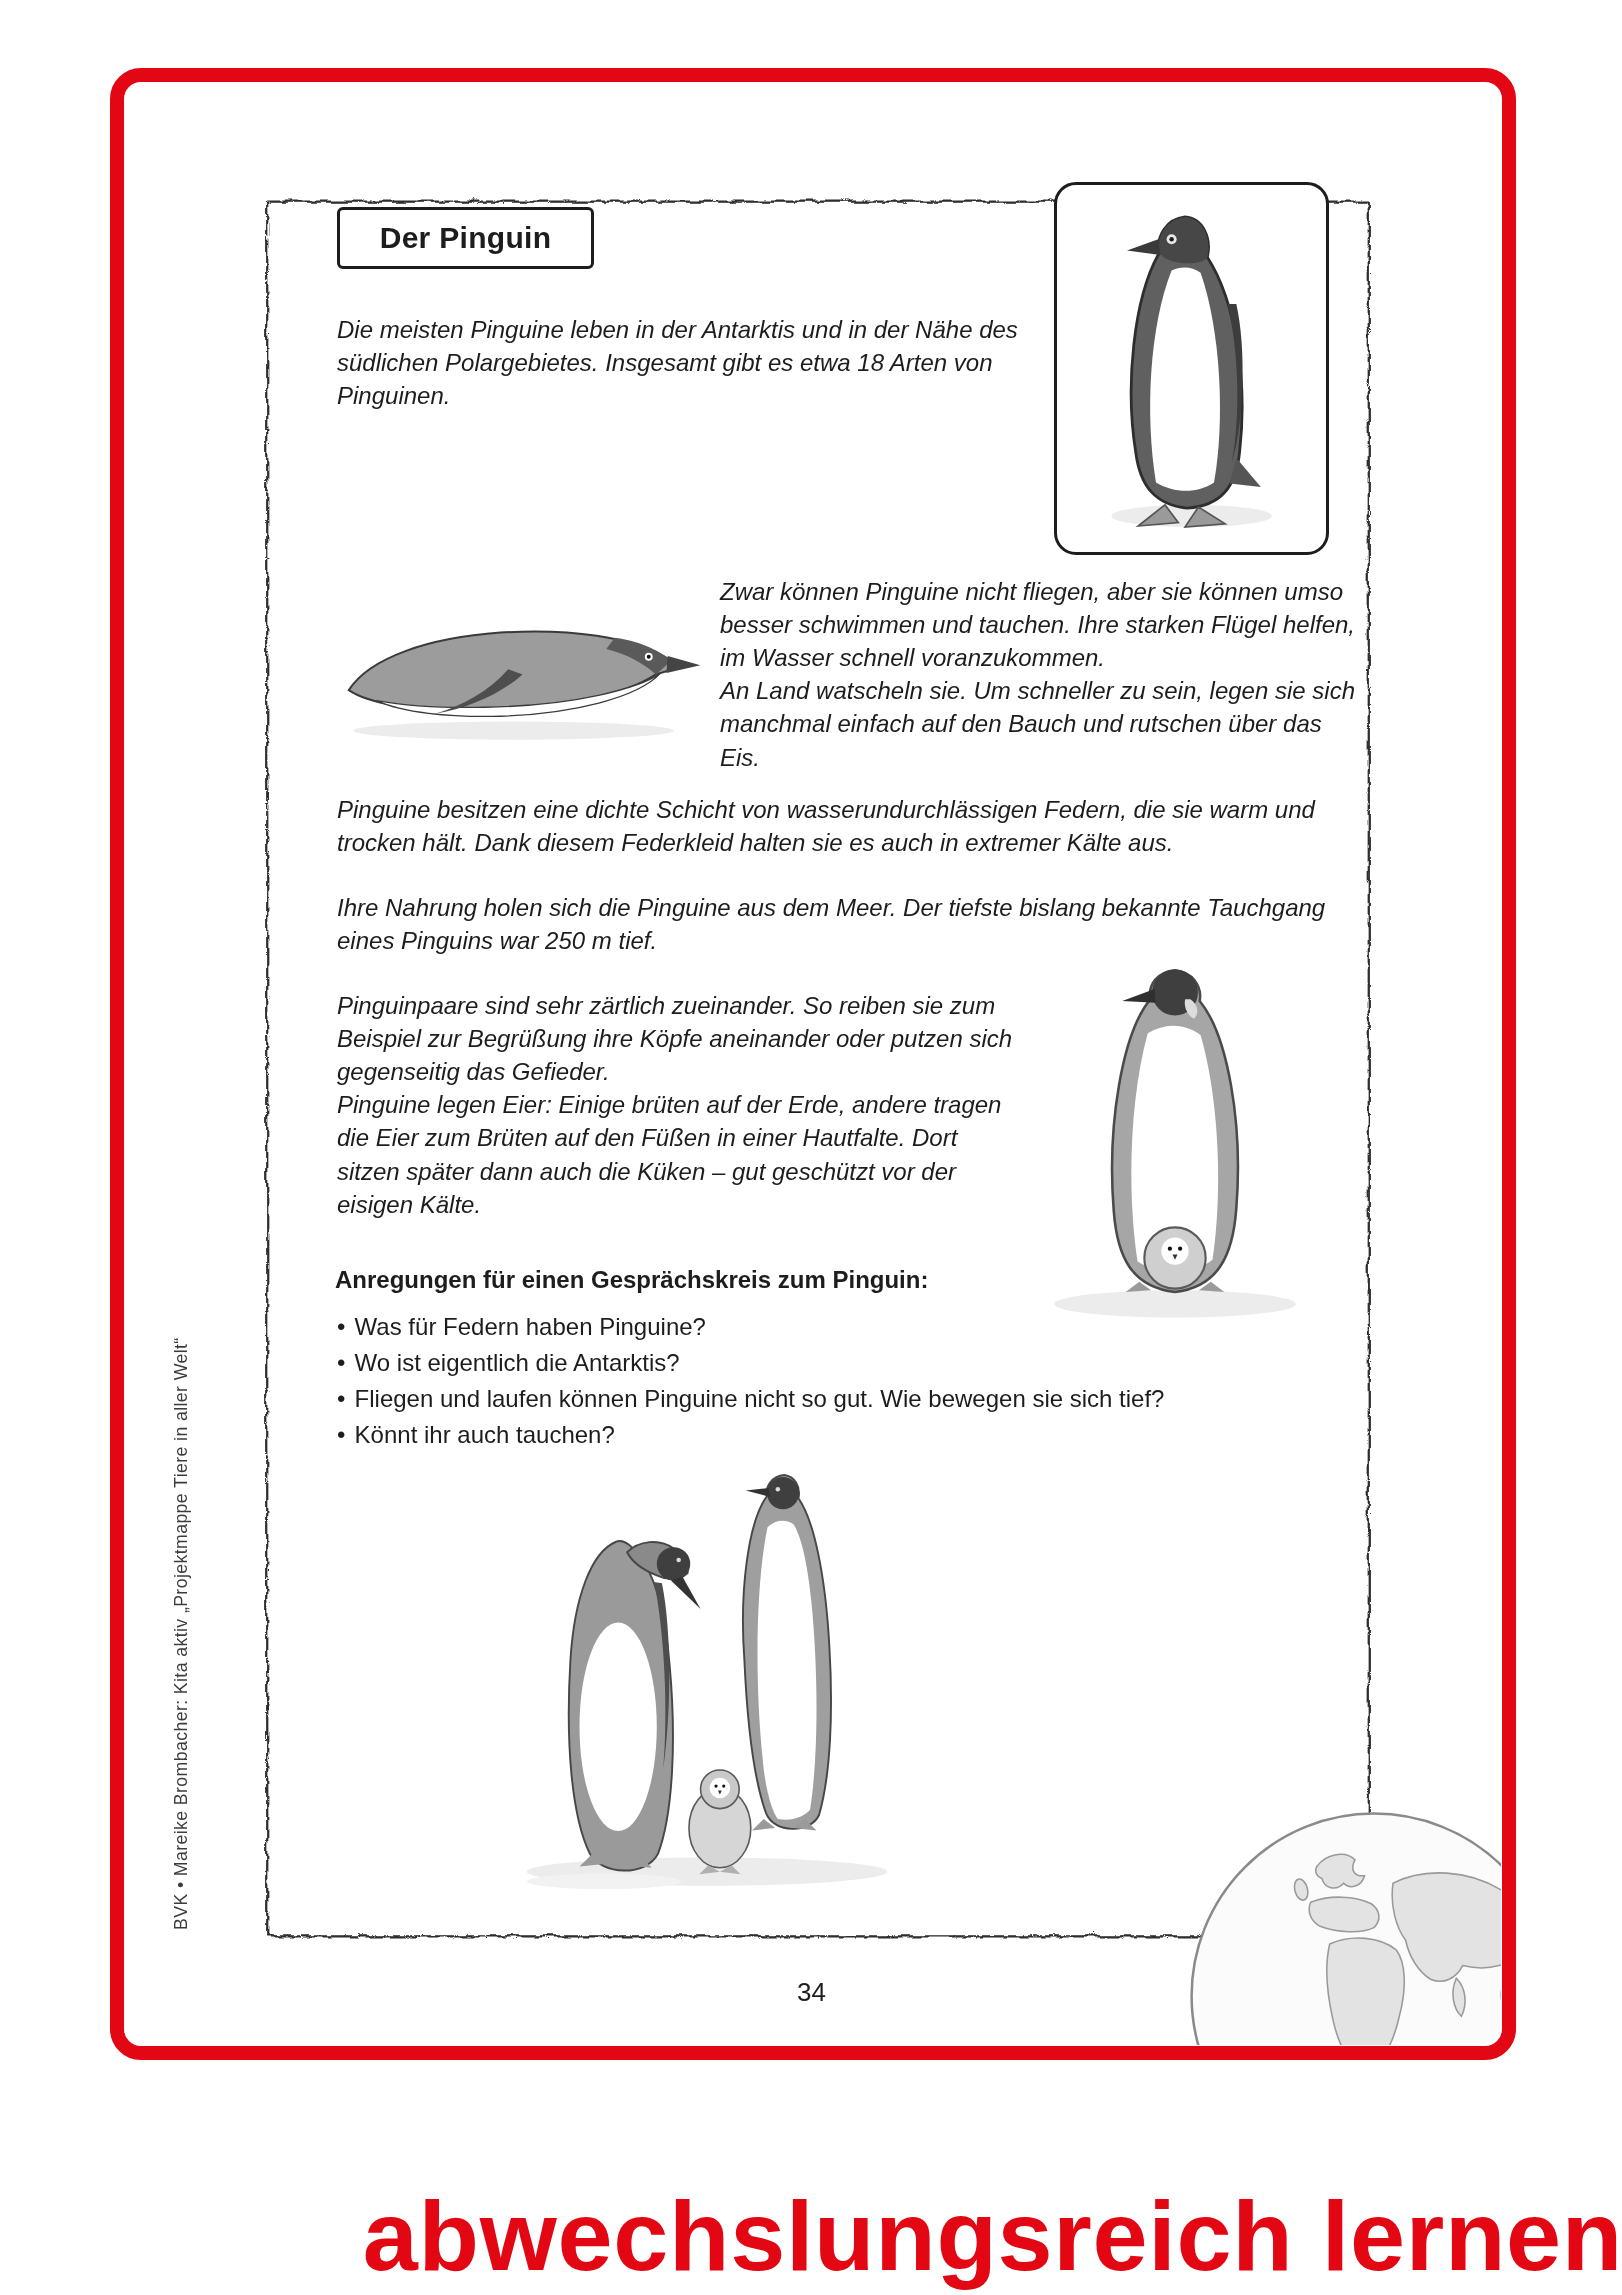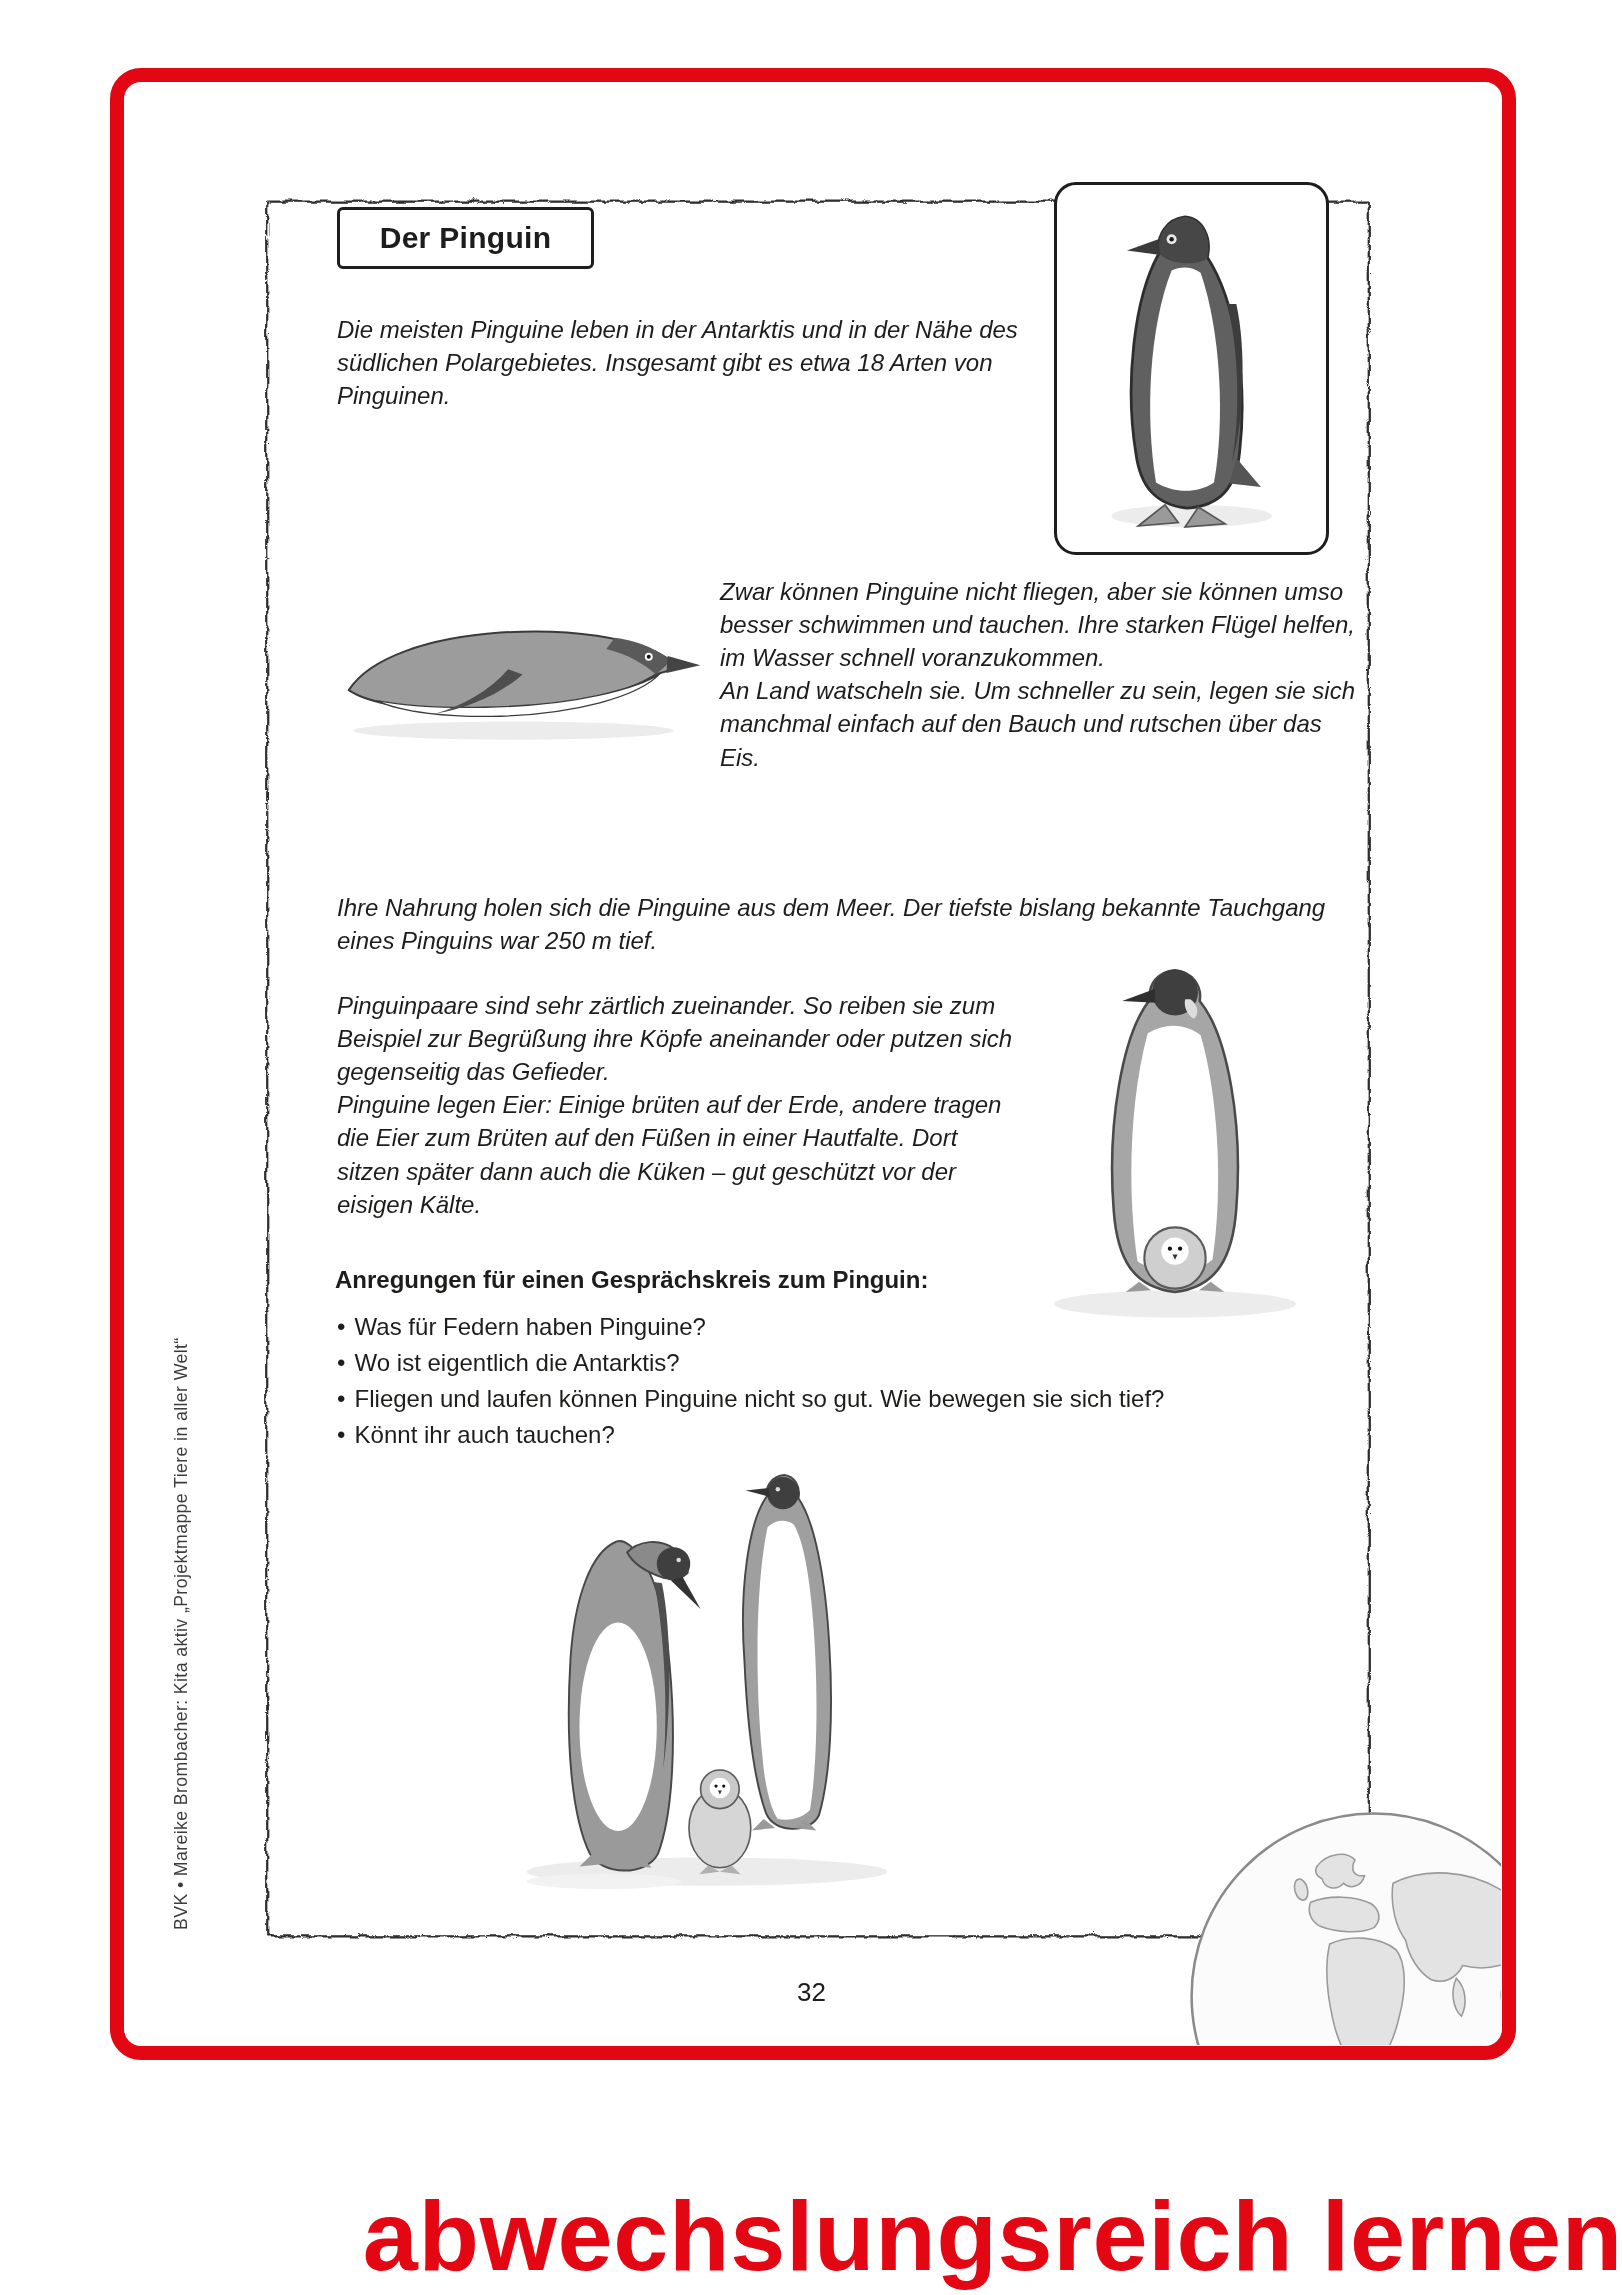--- a/index.html
+++ b/index.html
@@ -109,20 +109,23 @@
     <circle cx="477" cy="99" r="3" fill="#111111"></circle>
     <polygon points="506,98 556,112 504,124" fill="#444444"></polygon>
     <path d="M262,118 C232,152 192,174 150,186 C202,178 252,154 284,126 Z" fill="#4e4e4e"></path>
   </svg>
 
   <div class="bodytext text-swim">
     <p>Zwar können Pinguine nicht fliegen, aber sie können umso besser schwimmen und tauchen. Ihre starken Flügel helfen, im Wasser schnell voranzukommen.</p>
     <p>An Land watscheln sie. Um schneller zu sein, legen sie sich manchmal einfach auf den Bauch und rutschen über das Eis.</p>
   </div>
 
+  <div class="bodytext text-feathers">
+    <p>Pinguine besitzen eine dichte Schicht von wasserundurchlässigen Federn, die sie warm und trocken hält. Dank diesem Federkleid halten sie es auch in extremer Kälte aus.</p>
+  </div>
 
   <div class="bodytext text-food">
     <p>Ihre Nahrung holen sich die Pinguine aus dem Meer. Der tiefste bislang bekannte Tauchgang eines Pinguins war 250 m tief.</p>
   </div>
 
   <div class="bodytext text-pairs">
     <p>Pinguinpaare sind sehr zärtlich zueinander. So reiben sie zum Beispiel zur Begrüßung ihre Köpfe aneinander oder putzen sich gegenseitig das Gefieder.</p>
     <p>Pinguine legen Eier: Einige brüten auf der Erde, andere tragen die Eier zum Brüten auf den Füßen in einer Hautfalte. Dort sitzen später dann auch die Küken – gut geschützt vor der eisigen Kälte.</p>
   </div>
 
@@ -209,20 +212,20 @@
         <path d="M230,218 C265,202 310,207 335,227 C350,247 352,287 340,332 C330,377 310,412 285,422 C265,414 245,382 235,337 C226,297 222,252 230,218 Z"></path>
         <path d="M330,122 C380,96 450,102 500,132 C530,152 545,187 540,222 C520,252 480,262 440,252 C430,272 410,282 390,274 C370,262 355,237 350,212 C335,192 325,157 330,122 Z"></path>
         <path d="M430,272 C445,287 448,312 438,332 C425,320 420,294 430,272 Z"></path>
         <path d="M505,280 C520,292 522,312 512,326 C500,316 498,294 505,280 Z"></path>
       </g>
     </svg>
   </div>
 
   <div class="side-credit">BVK • Mareike Brombacher: Kita aktiv „Projektmappe Tiere in aller Welt“</div>
 
-  <div class="page-number">32</div>
+  <div class="page-number">34</div>
 
   <div class="red-frame"></div>
 
   <div class="footer-slogan">abwechslungsreich lernen</div>
 
 </div>
 
 
 </body></html>

